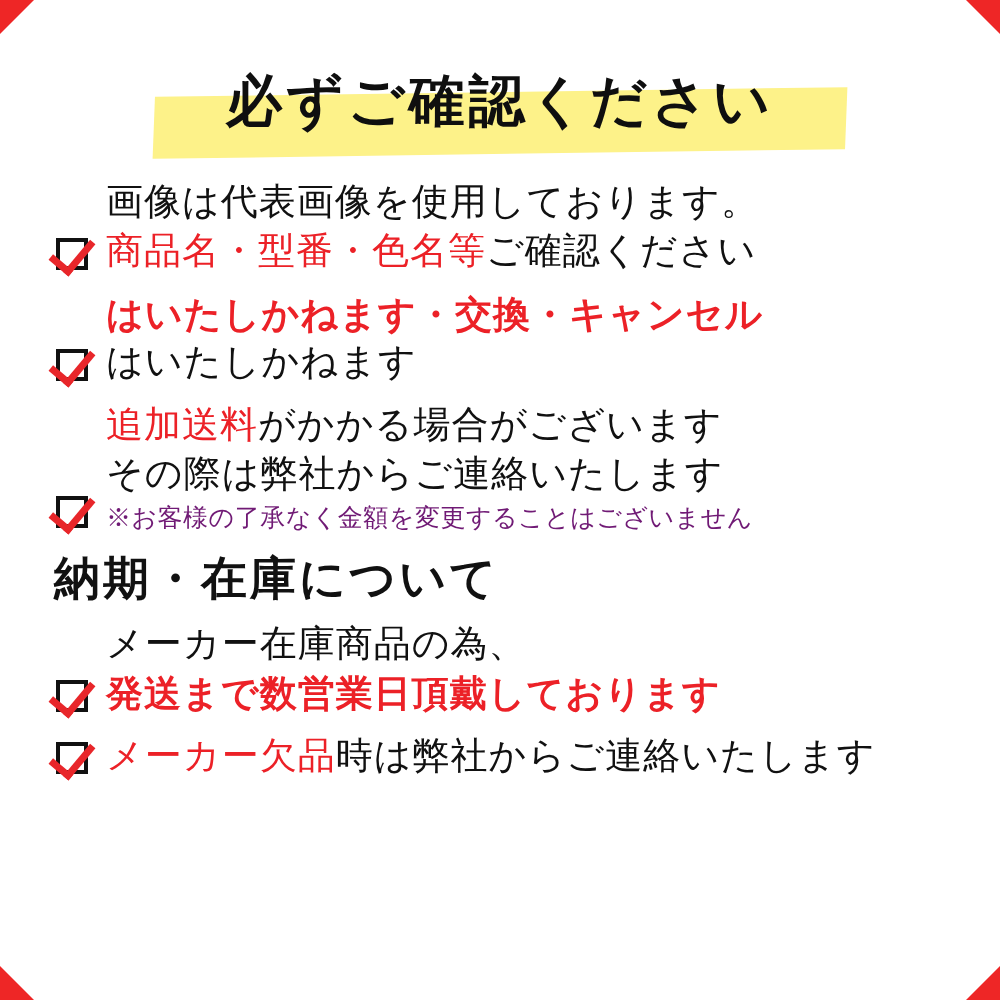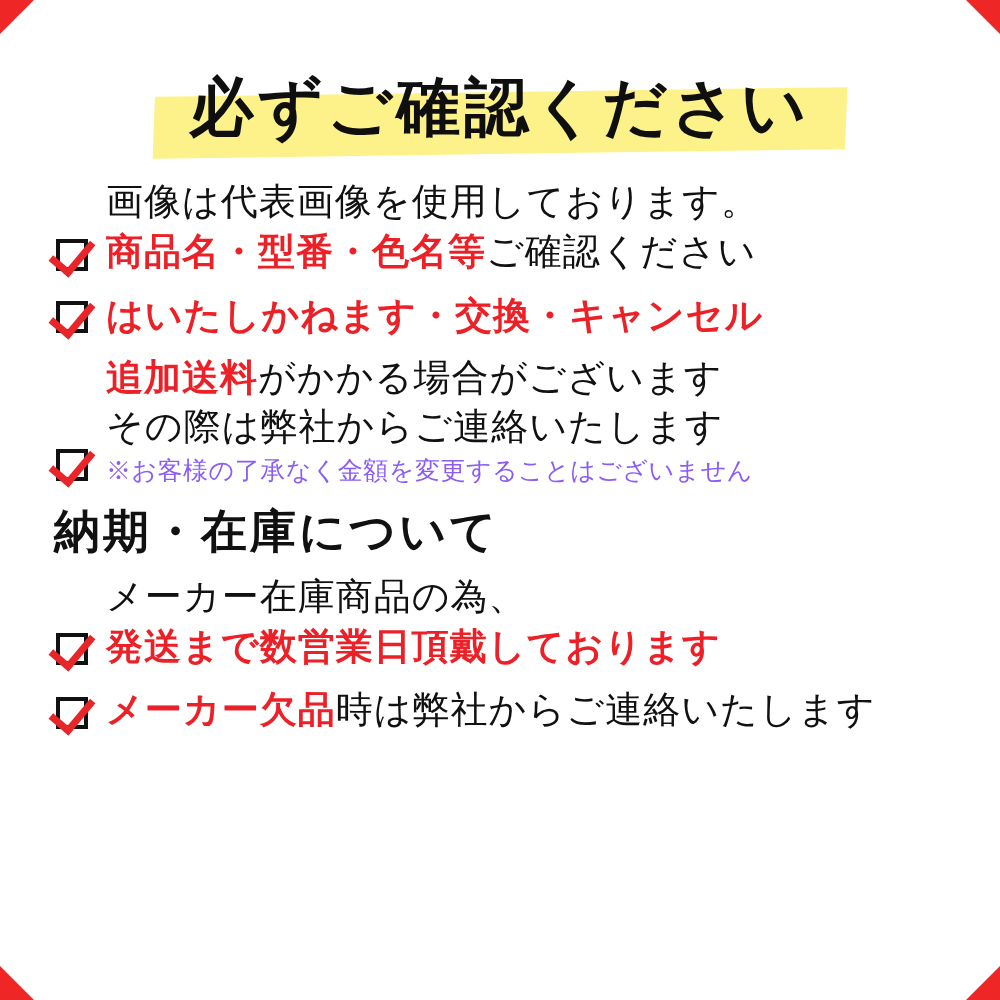--- a/index.html
+++ b/index.html
@@ -63,21 +63,21 @@
     top: 44px;
     height: 62px;
     background: #fdf289;
     transform: skewX(-3deg) rotate(-0.8deg);
   }
   .title-text {
     position: absolute;
     left: 0; right: 0;
     top: 16px;
     text-align: center;
-    font-size: 64px;
+    font-size: 56px;
     font-weight: 700;
     letter-spacing: 4px;
     color: #0f0f0f;
     white-space: nowrap;
   }
 
   .section-head {
     font-size: 46px;
     font-weight: 700;
     letter-spacing: 3px;
@@ -126,26 +126,26 @@
     letter-spacing: 1px;
     color: #111111;
     white-space: nowrap;
   }
   .line.bold-red {
     color: #ec2127;
     font-weight: 700;
   }
   .red {
     color: #ec2127;
-    font-weight: 700;
+    font-weight: 400;
   }
   .note {
     font-size: 25px;
     letter-spacing: 0.5px;
-    color: #8b5cf6;
+    color: #701a75;
     margin: 2px 0 0 0;
     white-space: nowrap;
   }
 </style>
 </head>
 <body>
 
 <div class="corner tl"></div>
 <div class="corner tr"></div>
 <div class="corner bl"></div>
@@ -170,20 +170,21 @@
     </div>
   </div>
 
   <div class="item">
     <div class="check">
       <div class="box"></div>
       <div class="tick"></div>
     </div>
     <div class="lines">
       <div class="line bold-red">はいたしかねます・交換・キャンセル</div>
+      <div class="line">はいたしかねます</div>
     </div>
   </div>
 
   <div class="item">
     <div class="check">
       <div class="box"></div>
       <div class="tick"></div>
     </div>
     <div class="lines">
       <div class="line"><span class="red">追加送料</span><span>がかかる場合がございます</span></div>

